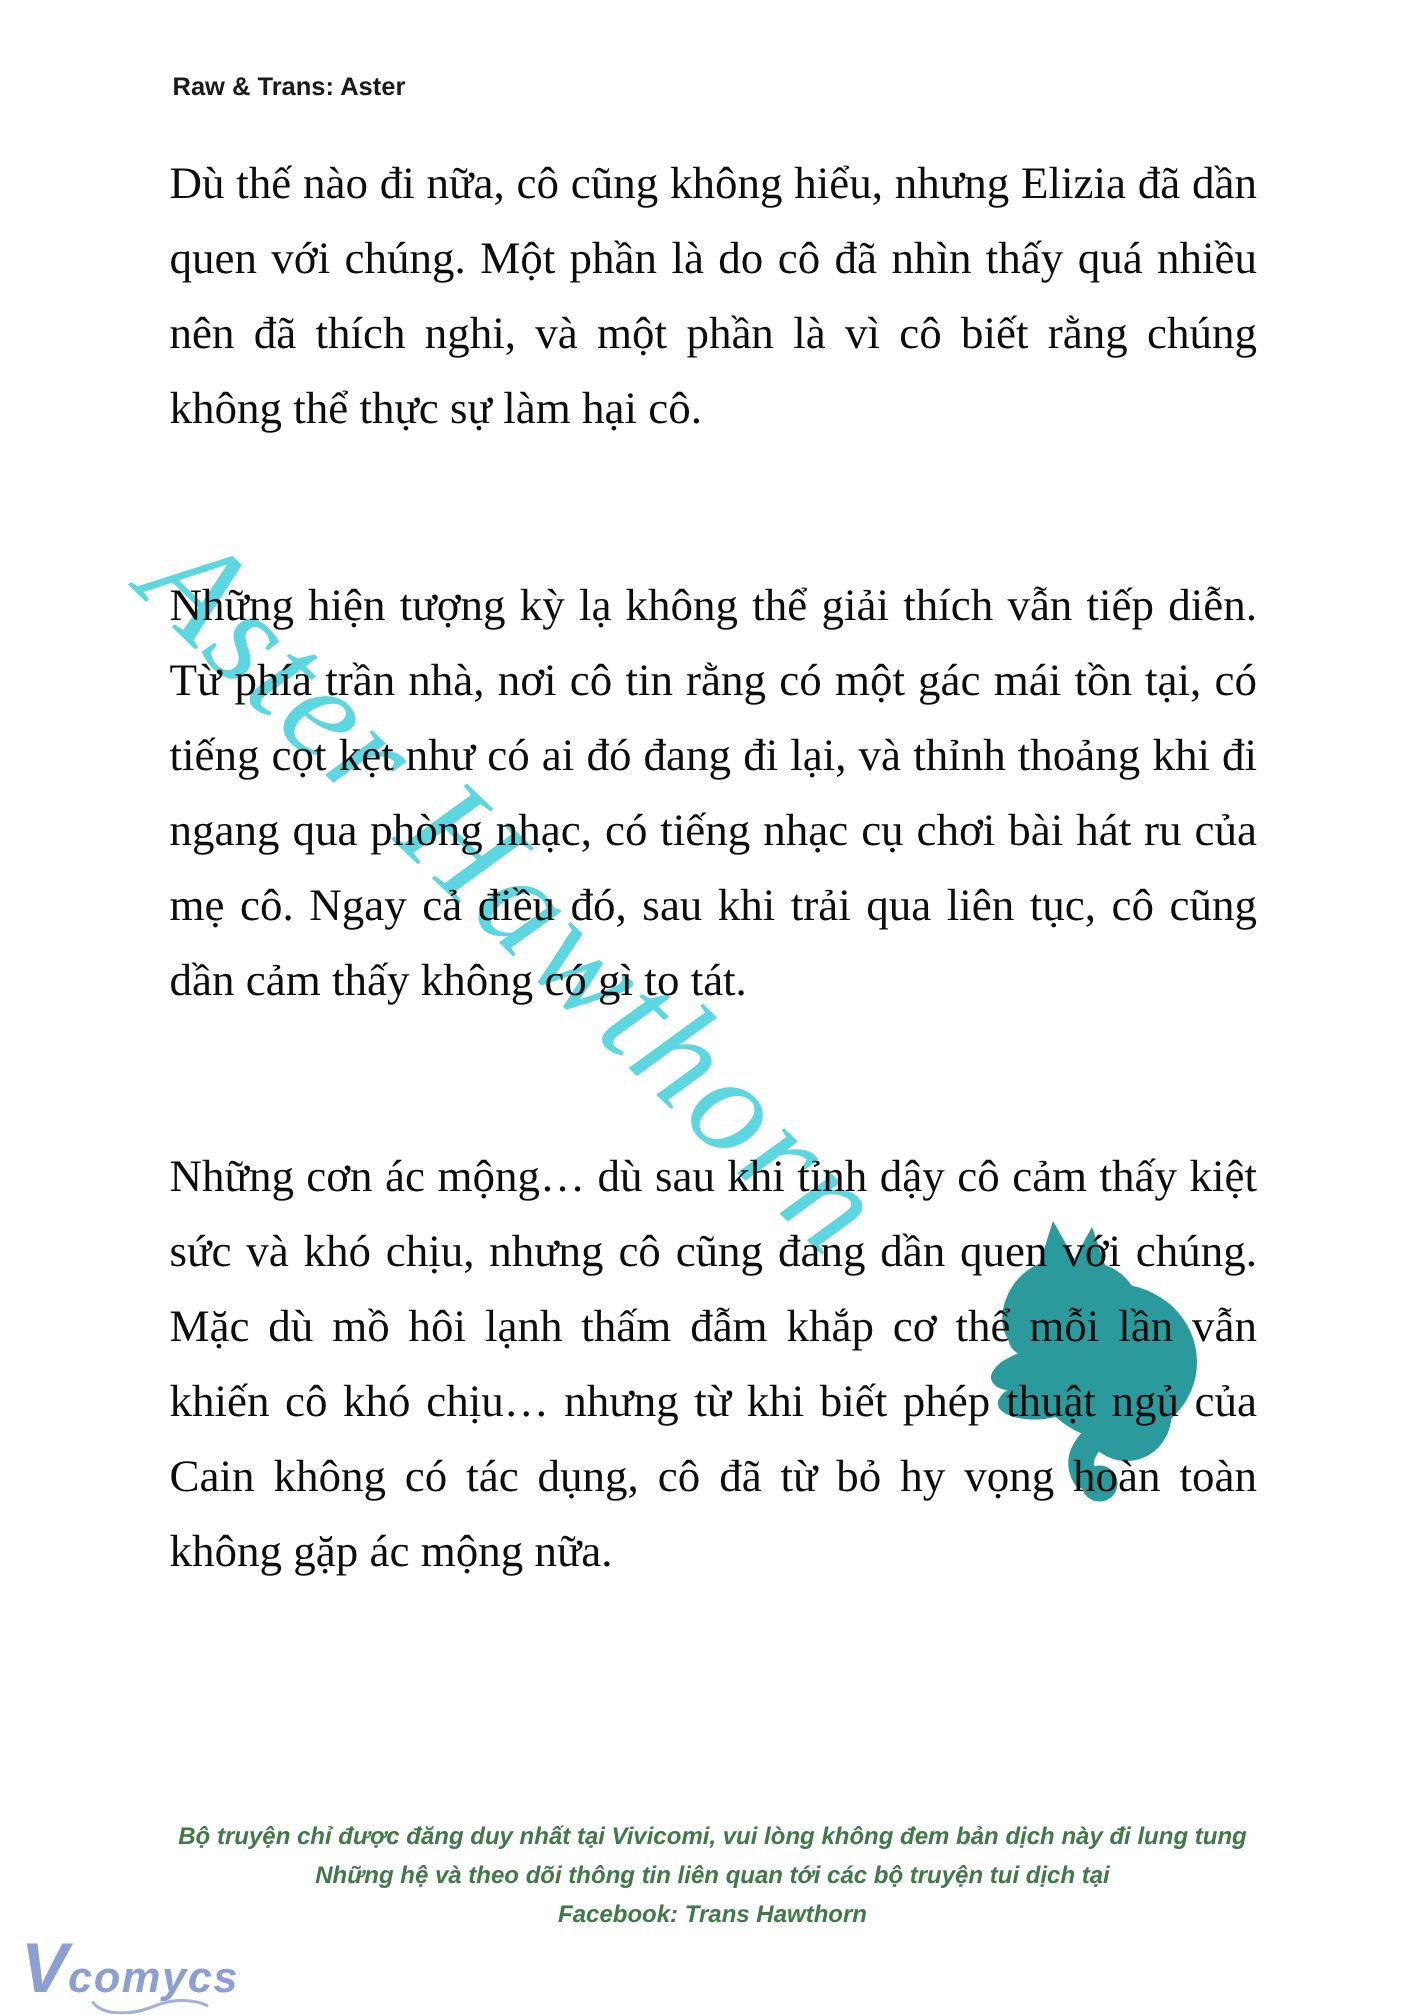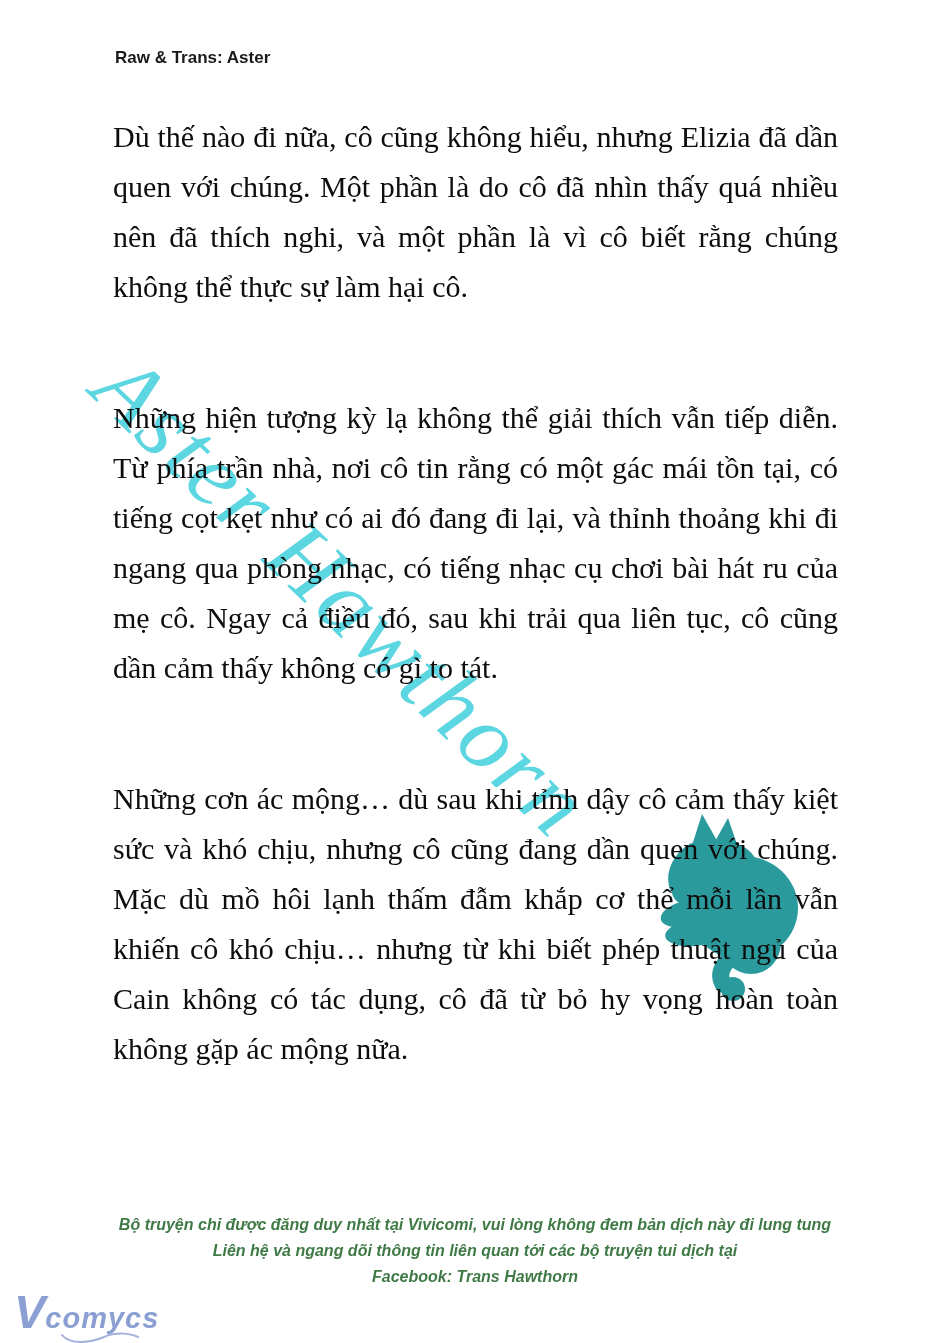--- a/index.html
+++ b/index.html
@@ -16,21 +16,21 @@
     user-select:none;
   }
   
   .cat{position:absolute;left:633px;top:803px;z-index:2;}
   
   .credit{
     position:absolute;left:115px;top:48px;z-index:3;
     font-family:"Liberation Sans",sans-serif;font-size:17px;color:#1a1a1a;font-weight:bold;
   }
   
-  .textblock{position:absolute;left:113px;top:112px;width:725px;z-index:3;}
+  .textblock{position:absolute;left:113px;top:98px;width:725px;z-index:3;}
   .textblock p{
     margin:0;font-size:30px;line-height:50px;text-align:justify;
     text-justify:inter-word;color:#0d0d0d;
   }
   .textblock p + p{margin-top:81px;}
   
   .footer{
     position:absolute;left:0;top:1212px;width:100%;z-index:3;
     text-align:center;font-family:"Liberation Sans",sans-serif;
     font-weight:bold;font-style:italic;font-size:16px;line-height:26px;
@@ -73,21 +73,21 @@
   <div class="credit">Raw &amp; Trans: Aster</div>
 
   <div class="textblock">
     <p>Dù thế nào đi nữa, cô cũng không hiểu, nhưng Elizia đã dần quen với chúng. Một phần là do cô đã nhìn thấy quá nhiều nên đã thích nghi, và một phần là vì cô biết rằng chúng không thể thực sự làm hại cô.</p>
     <p>Những hiện tượng kỳ lạ không thể giải thích vẫn tiếp diễn. Từ phía trần nhà, nơi cô tin rằng có một gác mái tồn tại, có tiếng cọt kẹt như có ai đó đang đi lại, và thỉnh thoảng khi đi ngang qua phòng nhạc, có tiếng nhạc cụ chơi bài hát ru của mẹ cô. Ngay cả điều đó, sau khi trải qua liên tục, cô cũng dần cảm thấy không có gì to tát.</p>
     <p>Những cơn ác mộng… dù sau khi tỉnh dậy cô cảm thấy kiệt sức và khó chịu, nhưng cô cũng đang dần quen với chúng. Mặc dù mồ hôi lạnh thấm đẫm khắp cơ thể mỗi lần vẫn khiến cô khó chịu… nhưng từ khi biết phép thuật ngủ của Cain không có tác dụng, cô đã từ bỏ hy vọng hoàn toàn không gặp ác mộng nữa.</p>
   </div>
 
   <div class="footer" style="color: rgb(63, 122, 70);">
     <div>Bộ truyện chỉ được đăng duy nhất tại Vivicomi, vui lòng không đem bản dịch này đi lung tung</div>
-    <div>Liên hệ và ngang dõi thông tin liên quan tới các bộ truyện tui dịch tại</div>
+    <div>Những hệ và theo dõi thông tin liên quan tới các bộ truyện tui dịch tại</div>
     <div>Facebook: Trans Hawthorn</div>
   </div>
 
   <div class="logo" style="color: rgb(140, 159, 211);">
     <span class="initial">V</span><span class="rest">comycs</span>
     <svg width="80" height="14" viewBox="0 0 80 14" aria-hidden="true">
       <path d="M2,4 C10,14 30,12 44,6 C56,1 70,2 78,6" fill="none" stroke="currentColor" stroke-width="2" stroke-linecap="round" opacity="0.8"></path>
     </svg>
   </div>
 

